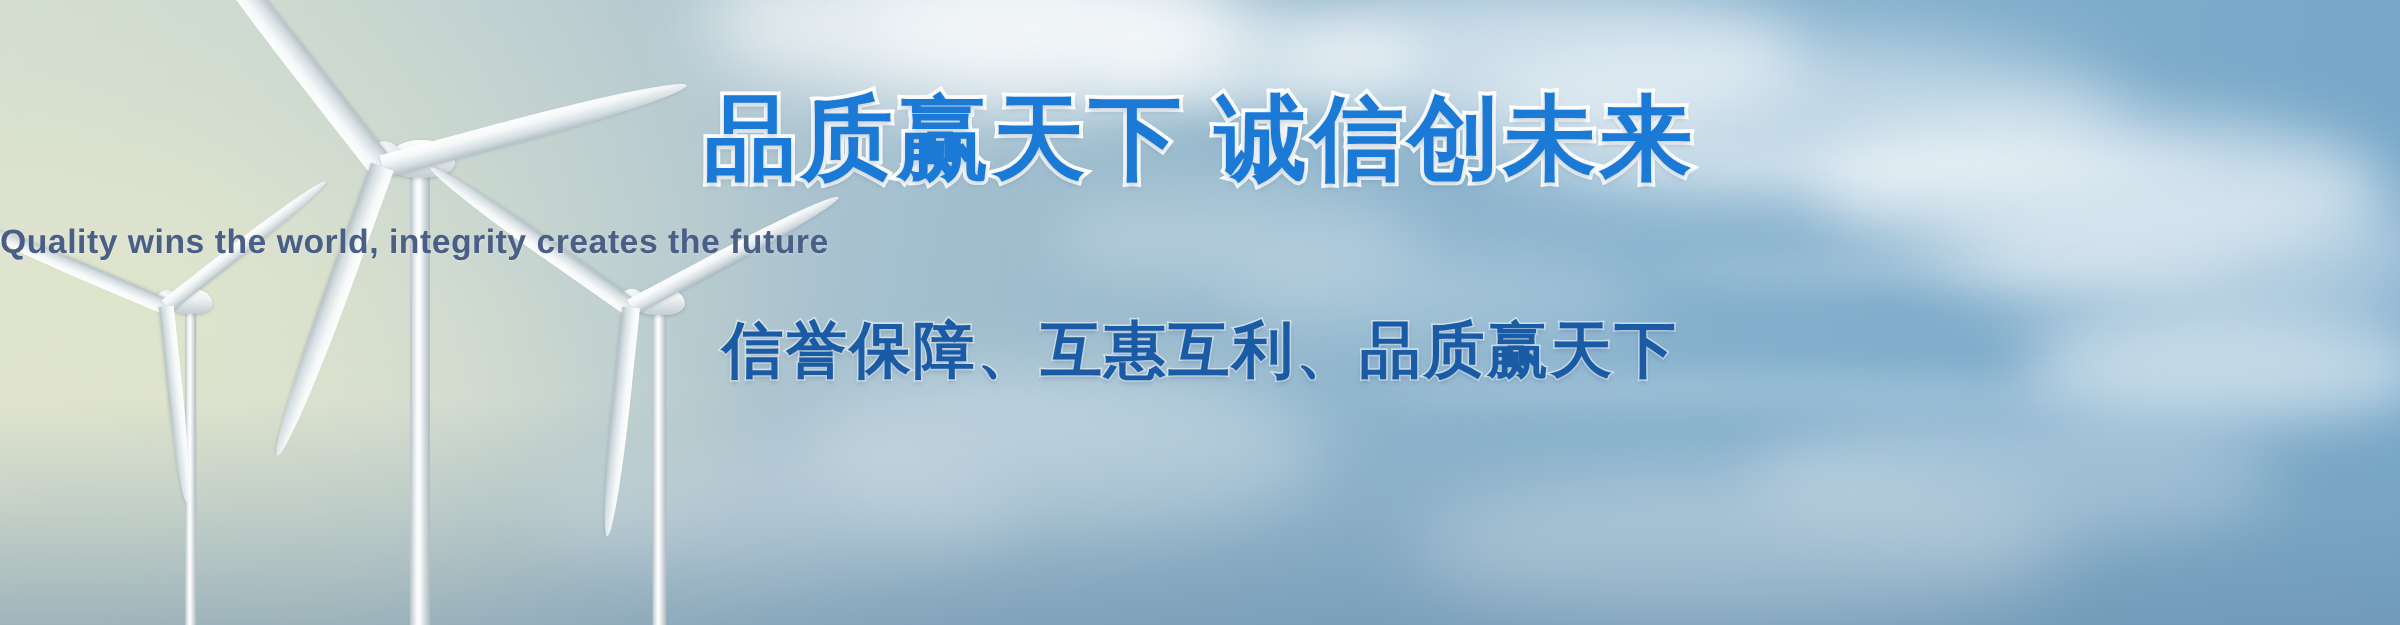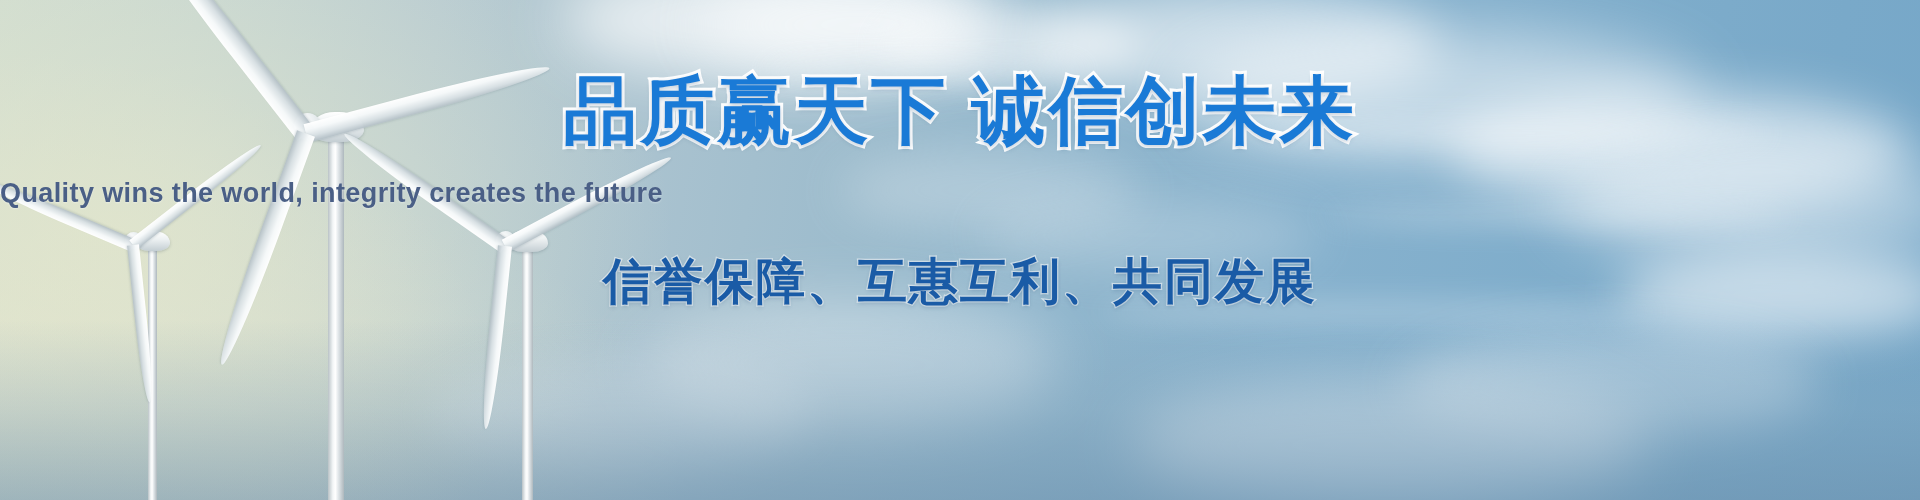--- a/index.html
+++ b/index.html
@@ -154,16 +154,16 @@
     <div class="nacelle" style="left:178px;top:170px;width:40px;height:22px;"></div>
     <div class="hub" style="left:166px;top:171px;width:19px;height:19px;"></div>
     <div class="blade" style="left:175px;top:179px;width:196px;height:15px;transform:rotate(215deg);"></div>
     <div class="blade" style="left:175px;top:179px;width:188px;height:14px;transform:rotate(332deg);"></div>
     <div class="blade" style="left:175px;top:179px;width:184px;height:14px;transform:rotate(96deg);"></div>
   </div>
 
   <div class="text-block">
     <div class="headline">品质赢天下  诚信创未来</div>
     <div class="subtitle">Quality wins the world, integrity creates the future</div>
-    <div class="tagline">信誉保障、互惠互利、共同发展</div>
+    <div class="tagline">信誉保障、互惠互利、品质赢天下</div>
   </div>
 
 </div>
 
 </body></html>

